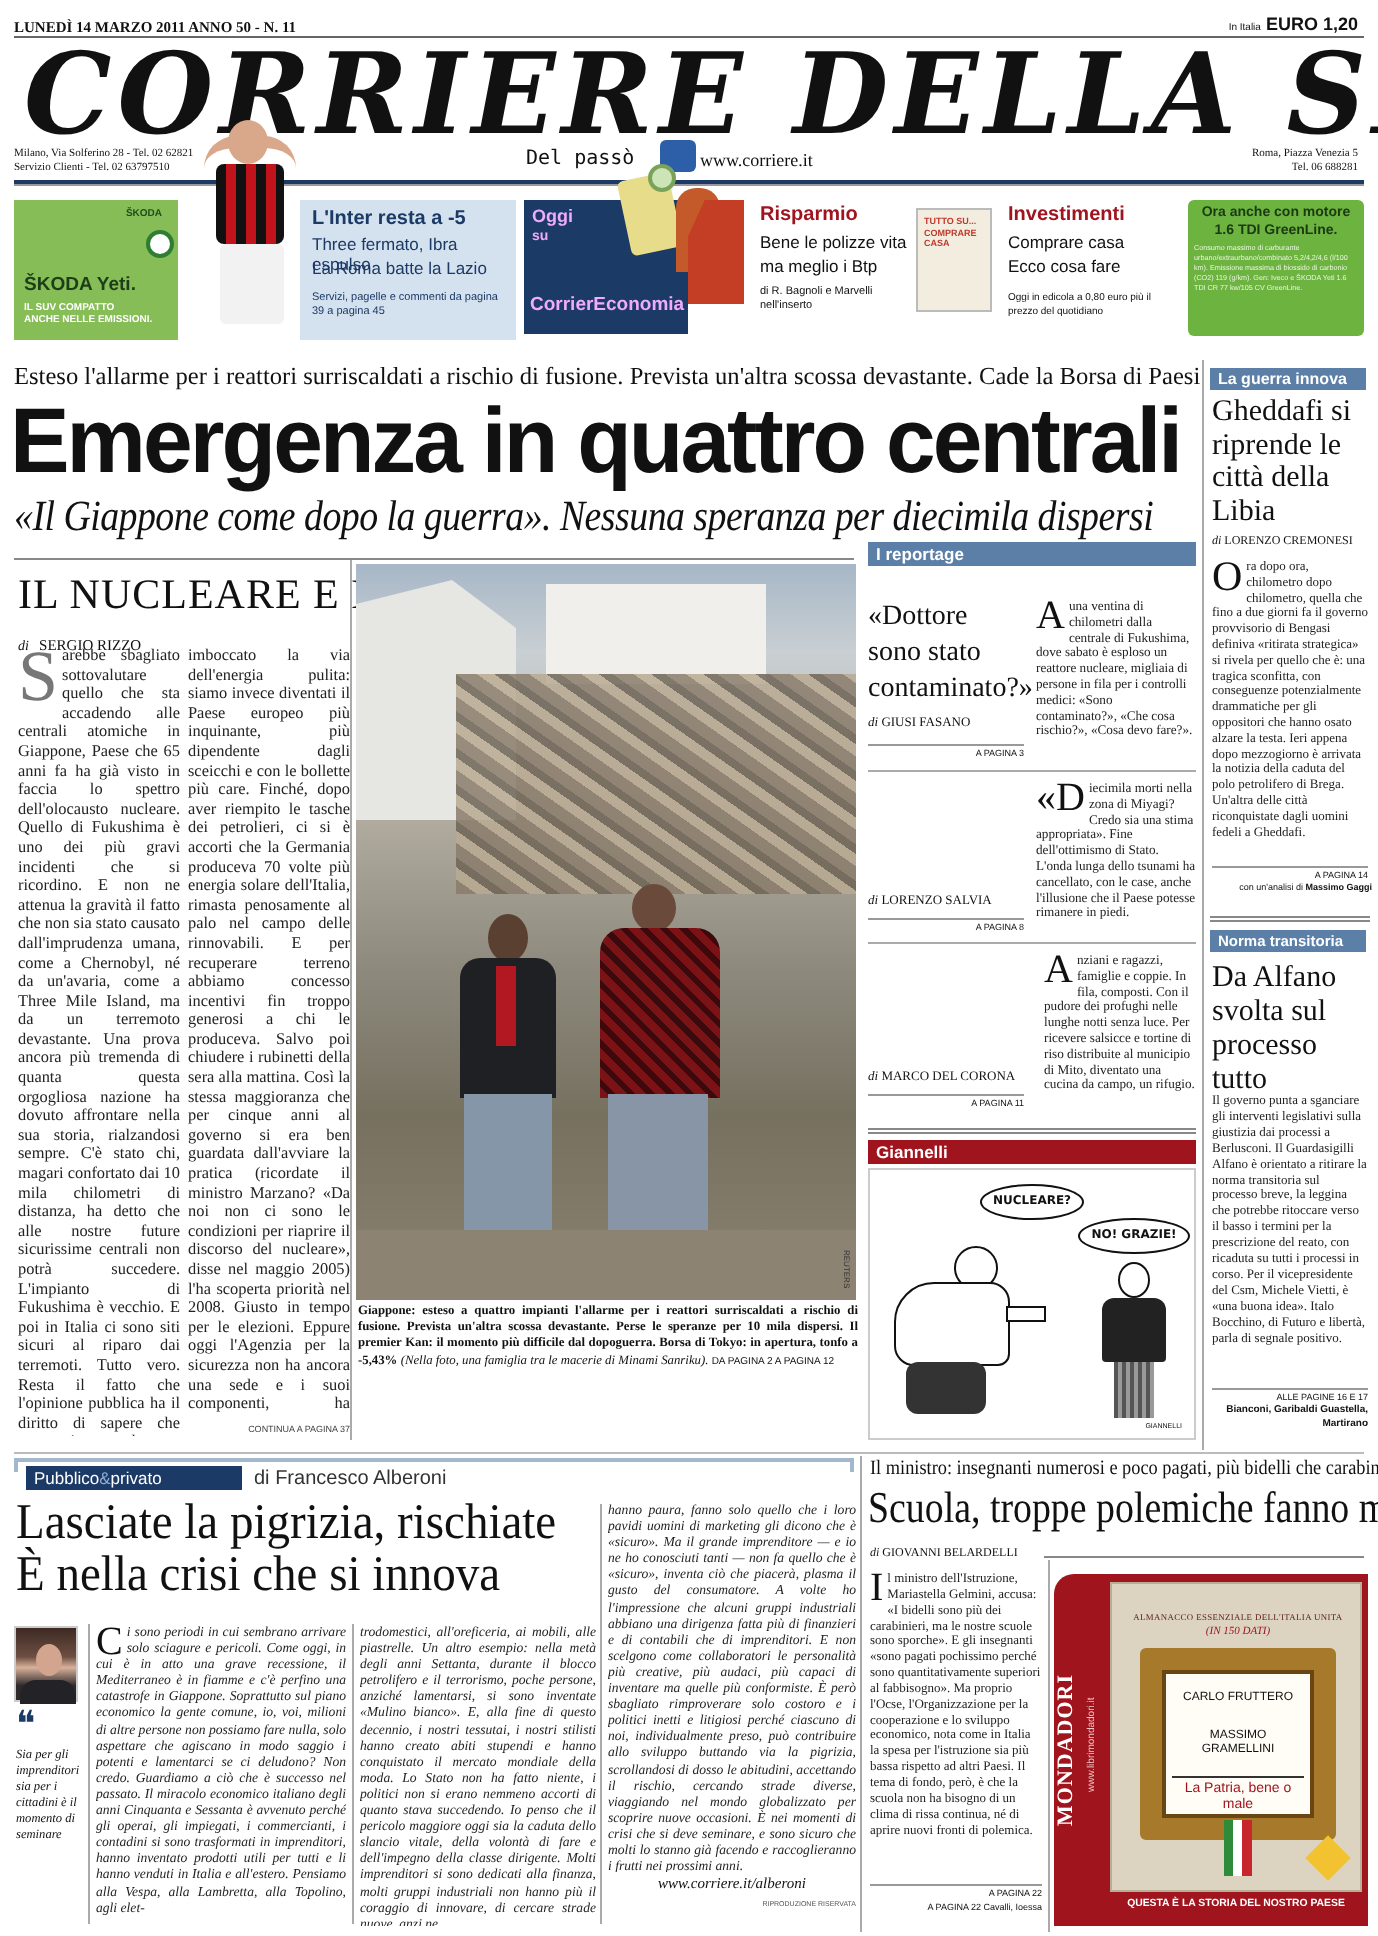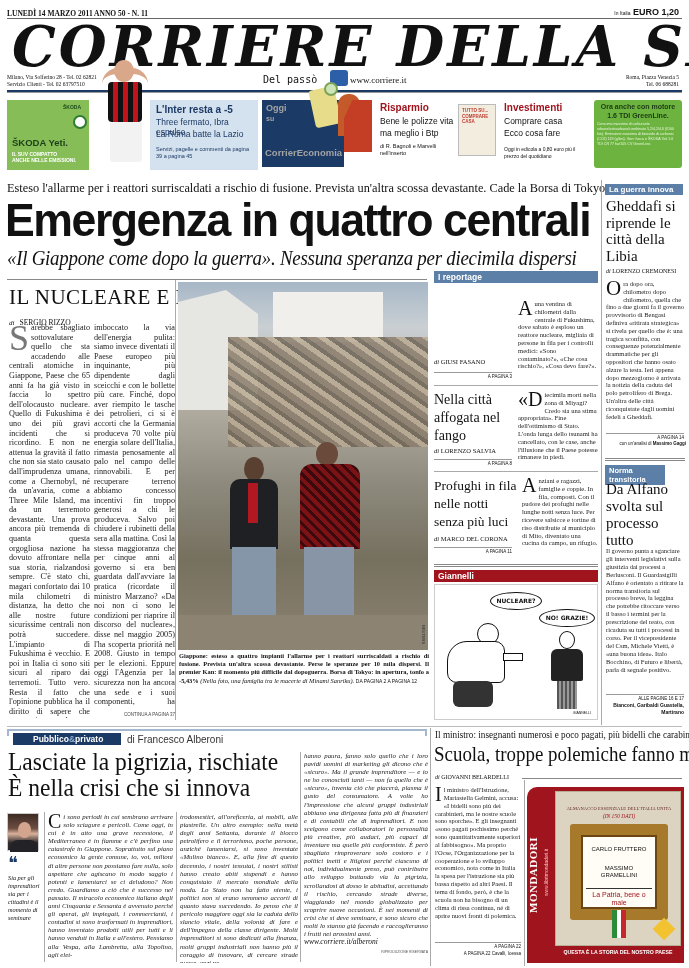--- a/index.html
+++ b/index.html
@@ -52,21 +52,21 @@
   <div style="position:absolute;left:8px;top:64px;width:32px;height:40px;background:#f2f2f2;border-radius:3px"></div>
 </div>
 
 <div class="abs" style="left:150px;top:100px;width:108px;height:70px;background:#d4e1ee;font-family:'Liberation Sans',sans-serif">
   <div style="position:absolute;left:6px;top:4px;font-size:10px;font-weight:bold;color:#1c3a66">L'Inter resta a -5</div>
   <div style="position:absolute;left:6px;top:17px;font-size:8.5px;color:#1c3a66">Three fermato, Ibra espulso</div>
   <div style="position:absolute;left:6px;top:29px;font-size:8.5px;color:#1c3a66">La Roma batte la Lazio</div>
   <div style="position:absolute;left:6px;top:46px;width:96px;font-size:5.5px;line-height:7px;color:#1c3a66">Servizi, pagelle e commenti da pagina 39 a pagina 45</div>
 </div>
 
-<div class="abs" style="left:262px;top:100px;width:82px;height:67px;background:#1c3a66;color:#a3a3a3;font-family:'Liberation Sans',sans-serif;font-weight:bold">
+<div class="abs" style="left:262px;top:100px;width:82px;height:67px;background:#1c3a66;color:#f0abfc;font-family:'Liberation Sans',sans-serif;font-weight:bold">
   <div style="position:absolute;left:4px;top:3px;font-size:9px">Oggi</div>
   <div style="position:absolute;left:4px;top:15px;font-size:7px">su</div>
   <div style="position:absolute;left:3px;top:47px;font-size:9.5px;white-space:nowrap">CorrierEconomia</div>
 </div>
 
 <div class="abs" style="left:310px;top:82px;width:52px;height:60px">
   <div style="position:absolute;left:2px;top:6px;width:26px;height:38px;background:#e7dc8a;transform:rotate(-12deg);border-radius:3px"></div>
   <div style="position:absolute;left:14px;top:0;width:14px;height:14px;border-radius:50%;border:2px solid #7aa35a;background:#cde4b7"></div>
   <div style="position:absolute;left:28px;top:12px;width:22px;height:42px;background:#c45a2a;border-radius:10px 10px 0 0"></div>
 </div>
@@ -87,21 +87,21 @@
   <div style="position:absolute;left:46px;top:16px;font-size:8.5px">Comprare casa</div>
   <div style="position:absolute;left:46px;top:28px;font-size:8.5px">Ecco cosa fare</div>
   <div style="position:absolute;left:46px;top:46px;width:80px;font-size:5px;line-height:6.5px">Oggi in edicola a 0,80 euro più il prezzo del quotidiano</div>
 </div>
 
 <div class="abs" style="left:594px;top:100px;width:88px;height:68px;background:#6db33f;border-radius:3px;color:#fff;font-family:'Liberation Sans',sans-serif;padding:3px">
   <div style="font-size:7px;font-weight:bold;color:#1b3a14;text-align:center;line-height:8.5px">Ora anche con motore 1.6 TDI GreenLine.</div>
   <div style="font-size:3.6px;line-height:5px;margin-top:2px;color:#eaf6e0">Consumo massimo di carburante urbano/extraurbano/combinato 5,2/4,2/4,6 (l/100 km). Emissione massima di biossido di carbonio (CO2) 119 (g/km). Gen: Iveco e ŠKODA Yeti 1.6 TDI CR 77 kw/105 CV GreenLine.</div>
 </div>
 
-<div class="abs" style="left:7px;top:181px;width:592px;font-family:'Liberation Serif',serif;font-size:12.3px;white-space:nowrap">Esteso l'allarme per i reattori surriscaldati a rischio di fusione. Prevista un'altra scossa devastante. Cade la Borsa di Tokyo</div>
+<div class="abs" style="left:7px;top:181px;width:592px;font-family:'Liberation Serif',serif;font-size:12.3px;white-space:nowrap">Esteso l'allarme per i reattori surriscaldati a rischio di fusione. Prevista un'altra scossa devastante. Cade la Borsa di Paesi</div>
 <div class="abs" style="left:5px;top:193px;width:595px;font-family:'Liberation Sans',sans-serif;font-weight:bold;font-size:46px;letter-spacing:-1.5px;white-space:nowrap;transform:scaleX(0.97);transform-origin:left;line-height:54px">Emergenza in quattro centrali</div>
 <div class="abs" style="left:7px;top:246px;width:595px;font-family:'Liberation Serif',serif;font-style:italic;font-size:21.5px;white-space:nowrap;transform:scaleX(0.88);transform-origin:left;letter-spacing:-0.3px">«Il Giappone come dopo la guerra». Nessuna speranza per diecimila dispersi</div>
 <div class="hr" style="left:7px;width:420px;top:279px;background:#888"></div>
 <div class="abs" style="left:601px;top:180px;width:1px;height:545px;background:#aaa"></div>
 
 <div class="abs" style="left:9px;top:285px;font-family:'Liberation Serif',serif;font-size:21px;letter-spacing:0.5px;font-variant:small-caps">IL NUCLEARE E NOI</div>
 <div class="abs" style="left:9px;top:310px;">
   <i style="font-size:7px;font-family:'Liberation Serif',serif">di</i>
   <span style="font-family:'Liberation Serif',serif;font-size:7.5px">SERGIO RIZZO</span>
 </div>
@@ -132,46 +132,45 @@
 </div>
 <div class="abs" style="left:179px;top:652px;width:250px;font-family:'Liberation Serif',serif;font-size:6.4px;line-height:8.2px;text-align:justify">
   <b>Giappone: esteso a quattro impianti l'allarme per i reattori surriscaldati a rischio di fusione. Prevista un'altra scossa devastante. Perse le speranze per 10 mila dispersi. Il premier Kan: il momento più difficile dal dopoguerra. Borsa di Tokyo: in apertura, tonfo a -5,43%</b>
   <i>(Nella foto, una famiglia tra le macerie di Minami Sanriku).</i>
   <span style="font-family:'Liberation Sans',sans-serif;font-size:5px">DA PAGINA 2 A PAGINA 12</span>
 </div>
 
 <div class="abs kicker" style="left:434px;top:271px;width:164px;font-size:8.5px">I reportage</div>
 
 <div class="abs" style="left:434px;top:298px;width:164px;height:90px">
+  <div style="position:absolute;left:0;top:2px;width:78px;font-family:'Liberation Serif',serif;font-size:14px;line-height:18px">«Dottore sono stato contaminato?»</div>
   <div style="position:absolute;left:0;top:60px;font-family:'Liberation Serif',serif;font-size:6.5px;text-transform:uppercase">
     <i style="text-transform:none">di</i>
     <span>GIUSI FASANO</span>
   </div>
   <div style="position:absolute;left:0;top:74px;width:78px;font-family:'Liberation Sans',sans-serif;font-size:4.5px;text-align:right;border-top:1px solid #999;padding-top:1px">A PAGINA 3</div>
   <div class="body-text" style="position:absolute;left:84px;top:2px;width:80px;font-size:6.6px;line-height:7.8px;text-align:left">
     <span class="dropcap" style="font-size:20px;line-height:16px">A</span><span>una ventina di chilometri dalla centrale di Fukushima, dove sabato è esploso un reattore nucleare, migliaia di persone in fila per i controlli medici: «Sono contaminato?», «Che cosa rischio?», «Cosa devo fare?».</span>
   </div>
 </div>
 <div class="hr" style="left:434px;width:164px;top:385px;background:#aaa"></div>
 
 <div class="abs" style="left:434px;top:389px;width:164px;height:80px">
-  <div style="position:absolute;left:0;top:2px;width:78px;font-family:'Liberation Serif',serif;font-size:14px;line-height:18px">Nella città affogata nel fango</div>
   <div style="position:absolute;left:0;top:58px;font-family:'Liberation Serif',serif;font-size:6.5px;text-transform:uppercase">
     <i style="text-transform:none">di</i>
     <span>LORENZO SALVIA</span>
   </div>
   <div style="position:absolute;left:0;top:70px;width:78px;font-family:'Liberation Sans',sans-serif;font-size:4.5px;text-align:right;border-top:1px solid #999;padding-top:1px">A PAGINA 8</div>
   <div class="body-text" style="position:absolute;left:84px;top:2px;width:80px;font-size:6.6px;line-height:7.8px;text-align:left">
     <span class="dropcap" style="font-size:20px;line-height:16px">«D</span><span>iecimila morti nella zona di Miyagi? Credo sia una stima appropriata». Fine dell'ottimismo di Stato. L'onda lunga dello tsunami ha cancellato, con le case, anche l'illusione che il Paese potesse rimanere in piedi.</span>
   </div>
 </div>
 <div class="hr" style="left:434px;width:164px;top:471px;background:#aaa"></div>
 
 <div class="abs" style="left:434px;top:475px;width:164px;height:85px">
-  <div style="position:absolute;left:0;top:2px;width:84px;font-family:'Liberation Serif',serif;font-size:13.5px;line-height:18px">Profughi in fila nelle notti senza più luci</div>
   <div style="position:absolute;left:0;top:60px;font-family:'Liberation Serif',serif;font-size:6.5px;text-transform:uppercase;white-space:nowrap">
     <i style="text-transform:none">di</i>
     <span>MARCO DEL CORONA</span>
   </div>
   <div style="position:absolute;left:0;top:72px;width:78px;font-family:'Liberation Sans',sans-serif;font-size:4.5px;text-align:right;border-top:1px solid #999;padding-top:1px">A PAGINA 11</div>
   <div class="body-text" style="position:absolute;left:88px;top:2px;width:76px;font-size:6.6px;line-height:7.8px;text-align:left">
     <span class="dropcap" style="font-size:20px;line-height:16px">A</span><span>nziani e ragazzi, famiglie e coppie. In fila, composti. Con il pudore dei profughi nelle lunghe notti senza luce. Per ricevere salsicce e tortine di riso distribuite al municipio di Mito, diventato una cucina da campo, un rifugio.</span>
   </div>
 </div>
 
@@ -203,30 +202,30 @@
 <div class="abs body-text" style="left:606px;top:280px;width:78px;font-size:6.5px;line-height:7.8px;text-align:left">
   <span class="dropcap" style="font-size:21px;line-height:17px">O</span><span>ra dopo ora, chilometro dopo chilometro, quella che fino a due giorni fa il governo provvisorio di Bengasi definiva «ritirata strategica» si rivela per quello che è: una tragica sconfitta, con conseguenze potenzialmente drammatiche per gli oppositori che hanno osato alzare la testa. Ieri appena dopo mezzogiorno è arrivata la notizia della caduta del polo petrolifero di Brega. Un'altra delle città riconquistate dagli uomini fedeli a Gheddafi.</span>
 </div>
 <div class="abs" style="left:606px;top:433px;width:78px;font-family:'Liberation Sans',sans-serif;font-size:4.5px;text-align:right;border-top:1px solid #999;padding-top:1px">A PAGINA 14</div>
 <div class="abs" style="left:606px;top:441px;width:80px;font-family:'Liberation Sans',sans-serif;font-size:4.5px;text-align:right;white-space:nowrap">
   <span>con un'analisi di</span>
   <b>Massimo Gaggi</b>
 </div>
 <div class="abs" style="left:605px;width:80px;top:458px;height:3px;border-top:1px solid #888;border-bottom:1px solid #888"></div>
 
-<div class="abs kicker" style="left:605px;top:465px;width:60px;font-size:7.5px">Norma transitoria</div>
+<div class="abs kicker" style="left:605px;top:465px;width:78px;font-size:7.5px">Norma transitoria</div>
 <div class="abs" style="left:606px;top:481px;width:80px;font-family:'Liberation Serif',serif;font-size:15px;line-height:17px">Da Alfano svolta sul processo tutto</div>
 <div class="abs body-text" style="left:606px;top:547px;width:78px;font-size:6.5px;line-height:7.9px;text-align:left">Il governo punta a sganciare gli interventi legislativi sulla giustizia dai processi a Berlusconi. Il Guardasigilli Alfano è orientato a ritirare la norma transitoria sul processo breve, la leggina che potrebbe ritoccare verso il basso i termini per la prescrizione del reato, con ricaduta su tutti i processi in corso. Per il vicepresidente del Csm, Michele Vietti, è «una buona idea». Italo Bocchino, di Futuro e libertà, parla di segnale positivo.</div>
 <div class="abs" style="left:606px;top:694px;width:78px;font-family:'Liberation Sans',sans-serif;font-size:4.5px;text-align:right;border-top:1px solid #999;padding-top:1px">ALLE PAGINE 16 E 17</div>
 <div class="abs" style="left:610px;top:702px;width:74px;font-family:'Liberation Sans',sans-serif;font-size:5px;font-weight:bold;text-align:right;line-height:6.5px">Bianconi, Garibaldi Guastella, Martirano</div>
 
 <div class="abs" style="left:7px;right:7px;top:726px;height:1px;background:#bbb"></div>
 
 <div class="abs" style="left:7px;top:729px;width:420px;height:7px;border:2px solid #5b7fa6;border-bottom:none;opacity:.55"></div>
-<div class="abs" style="left:13px;top:733px;width:108px;background:#1c3a66;color:#fff;font-family:'Liberation Sans',sans-serif;font-weight:bold;font-size:8.5px;padding:1px 20px">
+<div class="abs" style="left:13px;top:733px;width:108px;background:#1c3a66;color:#fff;font-family:'Liberation Sans',sans-serif;font-weight:normal;font-size:8.5px;padding:1px 4px">
   <span>Pubblico</span><span style="color:#8fb0d6">&amp;</span><span>privato</span>
 </div>
 <div class="abs" style="left:127px;top:734px;font-family:'Liberation Sans',sans-serif;font-size:10px;color:#333">
   <span>di</span>
   <span>Francesco Alberoni</span>
 </div>
 <div class="abs" style="left:8px;top:748px;font-family:'Liberation Serif',serif;font-size:25px;line-height:27px;white-space:nowrap;transform:scaleX(0.94);transform-origin:left">Lasciate la pigrizia, rischiate</div>
 <div class="abs" style="left:8px;top:774px;font-family:'Liberation Serif',serif;font-size:25px;line-height:27px;white-space:nowrap;transform:scaleX(0.94);transform-origin:left">È nella crisi che si innova</div>
 
 <div class="abs" style="left:7px;top:813px;width:32px;height:38px;background:linear-gradient(180deg,#3d2a23 0%,#6d4e42 40%,#d9b19b 55%,#2e2a2c 80%);border:1px solid #ccc">
@@ -237,21 +236,21 @@
 <div class="abs" style="left:8px;top:874px;width:34px;font-family:'Liberation Serif',serif;font-style:italic;font-size:6.3px;line-height:8px">Sia per gli imprenditori sia per i cittadini è il momento di seminare</div>
 <div class="abs" style="left:44px;top:812px;width:1px;height:150px;background:#aaa"></div>
 
 <div class="abs body-text italic-text" style="left:48px;top:813px;width:125px;height:150px;overflow:hidden;font-size:6.8px;line-height:8.1px">
   <span class="dropcap" style="font-size:20px;line-height:16px;font-style:normal">C</span><span>i sono periodi in cui sembrano arrivare solo sciagure e pericoli. Come oggi, in cui è in atto una grave recessione, il Mediterraneo è in fiamme e c'è perfino una catastrofe in Giappone. Soprattutto sul piano economico la gente comune, io, voi, milioni di altre persone non possiamo fare nulla, solo aspettare che agiscano in modo saggio i potenti e lamentarci se ci deludono? Non credo. Guardiamo a ciò che è successo nel passato. Il miracolo economico italiano degli anni Cinquanta e Sessanta è avvenuto perché gli operai, gli impiegati, i commercianti, i contadini si sono trasformati in imprenditori, hanno inventato prodotti utili per tutti e li hanno venduti in Italia e all'estero. Pensiamo alla Vespa, alla Lambretta, alla Topolino, agli elet-</span>
 </div>
 <div class="abs" style="left:176px;top:812px;width:1px;height:150px;background:#aaa"></div>
 <div class="abs body-text italic-text" style="left:180px;top:813px;width:118px;height:150px;overflow:hidden;font-size:6.8px;line-height:8.1px">trodomestici, all'oreficeria, ai mobili, alle piastrelle. Un altro esempio: nella metà degli anni Settanta, durante il blocco petrolifero e il terrorismo, poche persone, anziché lamentarsi, si sono inventate «Mulino bianco». E, alla fine di questo decennio, i nostri tessutai, i nostri stilisti hanno creato abiti stupendi e hanno conquistato il mercato mondiale della moda. Lo Stato non ha fatto niente, i politici non si erano nemmeno accorti di quanto stava succedendo. Io penso che il pericolo maggiore oggi sia la caduta dello slancio vitale, della volontà di fare e dell'impegno della classe dirigente. Molti imprenditori si sono dedicati alla finanza, molti gruppi industriali non hanno più il coraggio di innovare, di cercare strade nuove, anzi ne</div>
 <div class="abs" style="left:300px;top:752px;width:1px;height:210px;background:#aaa"></div>
 <div class="abs body-text italic-text" style="left:304px;top:752px;width:124px;height:184px;overflow:hidden;font-size:6.8px;line-height:8.1px">hanno paura, fanno solo quello che i loro pavidi uomini di marketing gli dicono che è «sicuro». Ma il grande imprenditore — e io ne ho conosciuti tanti — non fa quello che è «sicuro», inventa ciò che piacerà, plasma il gusto del consumatore. A volte ho l'impressione che alcuni gruppi industriali abbiano una dirigenza fatta più di finanzieri e di contabili che di imprenditori. E non scelgono come collaboratori le personalità più creative, più audaci, più capaci di inventare ma quelle più conformiste. È però sbagliato rimproverare solo costoro e i politici inetti e litigiosi perché ciascuno di noi, individualmente preso, può contribuire allo sviluppo buttando via la pigrizia, scrollandosi di dosso le abitudini, accettando il rischio, cercando strade diverse, viaggiando nel mondo globalizzato per scoprire nuove occasioni. È nei momenti di crisi che si deve seminare, e sono sicuro che molti lo stanno già facendo e raccoglieranno i frutti nei prossimi anni.</div>
-<div class="abs" style="left:304px;top:937px;width:124px;font-family:'Liberation Serif',serif;font-style:italic;font-size:7.5px;text-align:left">www.corriere.it/alberoni</div>
+<div class="abs" style="left:304px;top:937px;width:124px;font-family:'Liberation Serif',serif;font-style:italic;font-size:7.5px;text-align:center">www.corriere.it/alberoni</div>
 <div class="abs" style="left:304px;top:950px;width:124px;font-family:'Liberation Sans',sans-serif;font-size:3.5px;text-align:right;color:#555">RIPRODUZIONE RISERVATA</div>
 <div class="abs" style="left:430px;top:728px;width:1px;height:238px;background:#aaa"></div>
 
 <div class="abs" style="left:435px;top:729px;width:250px;font-family:'Liberation Serif',serif;font-size:10.2px;white-space:nowrap;transform:scaleX(0.9);transform-origin:left">Il ministro: insegnanti numerosi e poco pagati, più bidelli che carabinieri</div>
 <div class="abs" style="left:434px;top:741px;width:255px;font-family:'Liberation Serif',serif;font-size:22px;white-space:nowrap;transform:scaleX(0.86);transform-origin:left;line-height:26px">Scuola, troppe polemiche fanno male</div>
 <div class="abs" style="left:435px;top:774px;font-family:'Liberation Serif',serif;font-size:6px;text-transform:uppercase;white-space:nowrap">
   <i style="text-transform:none">di</i>
   <span>GIOVANNI BELARDELLI</span>
 </div>
 <div class="abs" style="left:522px;top:778px;width:160px;height:1px;background:#888"></div>

